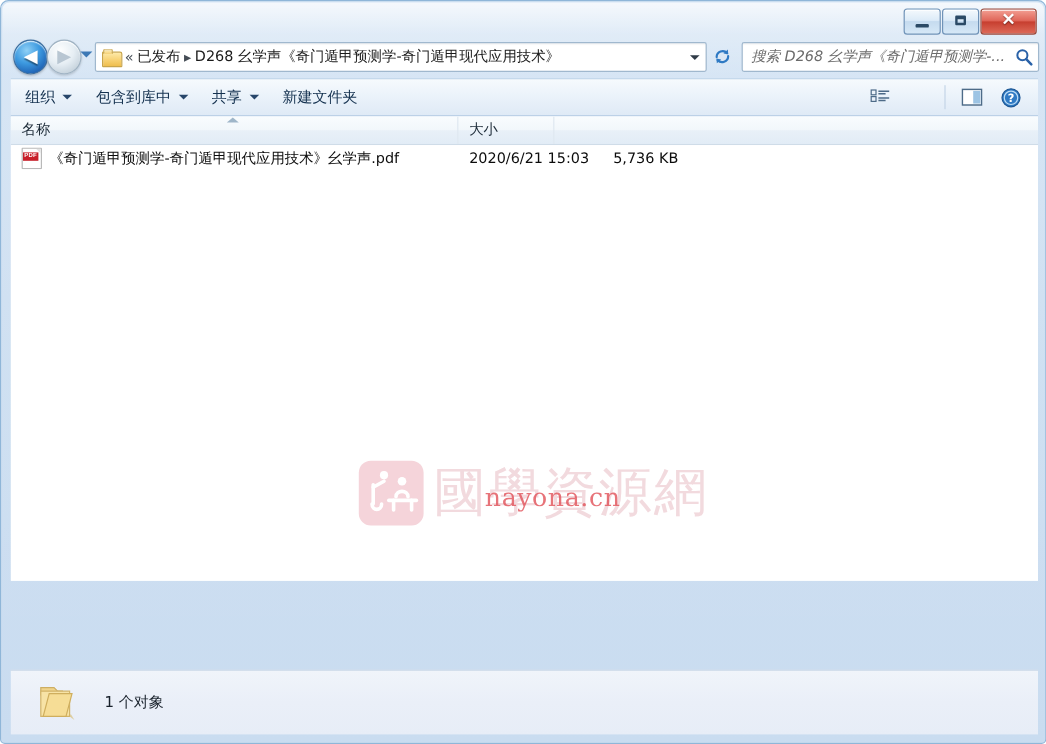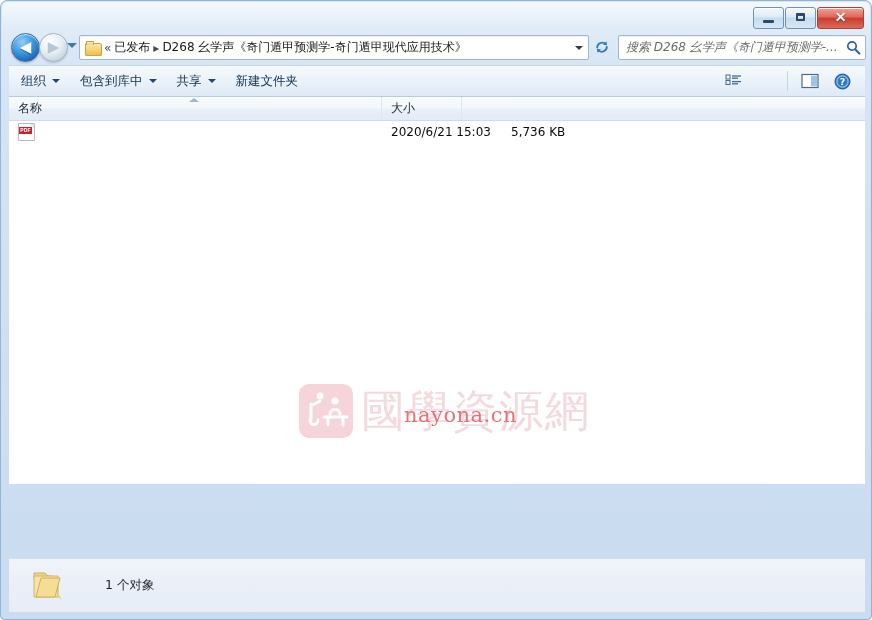--- a/index.html
+++ b/index.html
@@ -446,21 +446,21 @@
     display: flex;
     align-items: center;
   }
   #status-folder-icon {
     position: relative;
     width: 38px; height: 34px;
     margin-left: 22px;
     flex: 0 0 auto;
   }
   #status-text {
-    margin-left: 36px;
+    margin-left: 18px;
     font-size: 12.5px;
     color: #18212b;
     white-space: nowrap;
   }
 </style>
 </head>
 <body>
 
 <div id="window-frame">
   <div id="frame-inner-glow"></div>
@@ -579,20 +579,21 @@
       <div class="col-cell filler"></div>
     </div>
 
     <div id="file-list">
       <div class="file-row">
         <div class="file-cell name">
           <div class="pdf-icon">
             <div class="fold"></div>
             <div class="pdf-tag">PDF</div>
           </div>
+          <span>《奇门遁甲预测学-奇门遁甲现代应用技术》幺学声.pdf</span>
         </div>
         <div class="file-cell date">2020/6/21 15:03</div>
         <div class="file-cell size">5,736 KB</div>
       </div>
     </div>
 
     <div id="watermark">
       <div id="wm-logo">
         <svg width="54" height="54" viewBox="0 0 54 54">
           <g fill="none" stroke="#ffffff" stroke-width="3" stroke-linecap="round">

